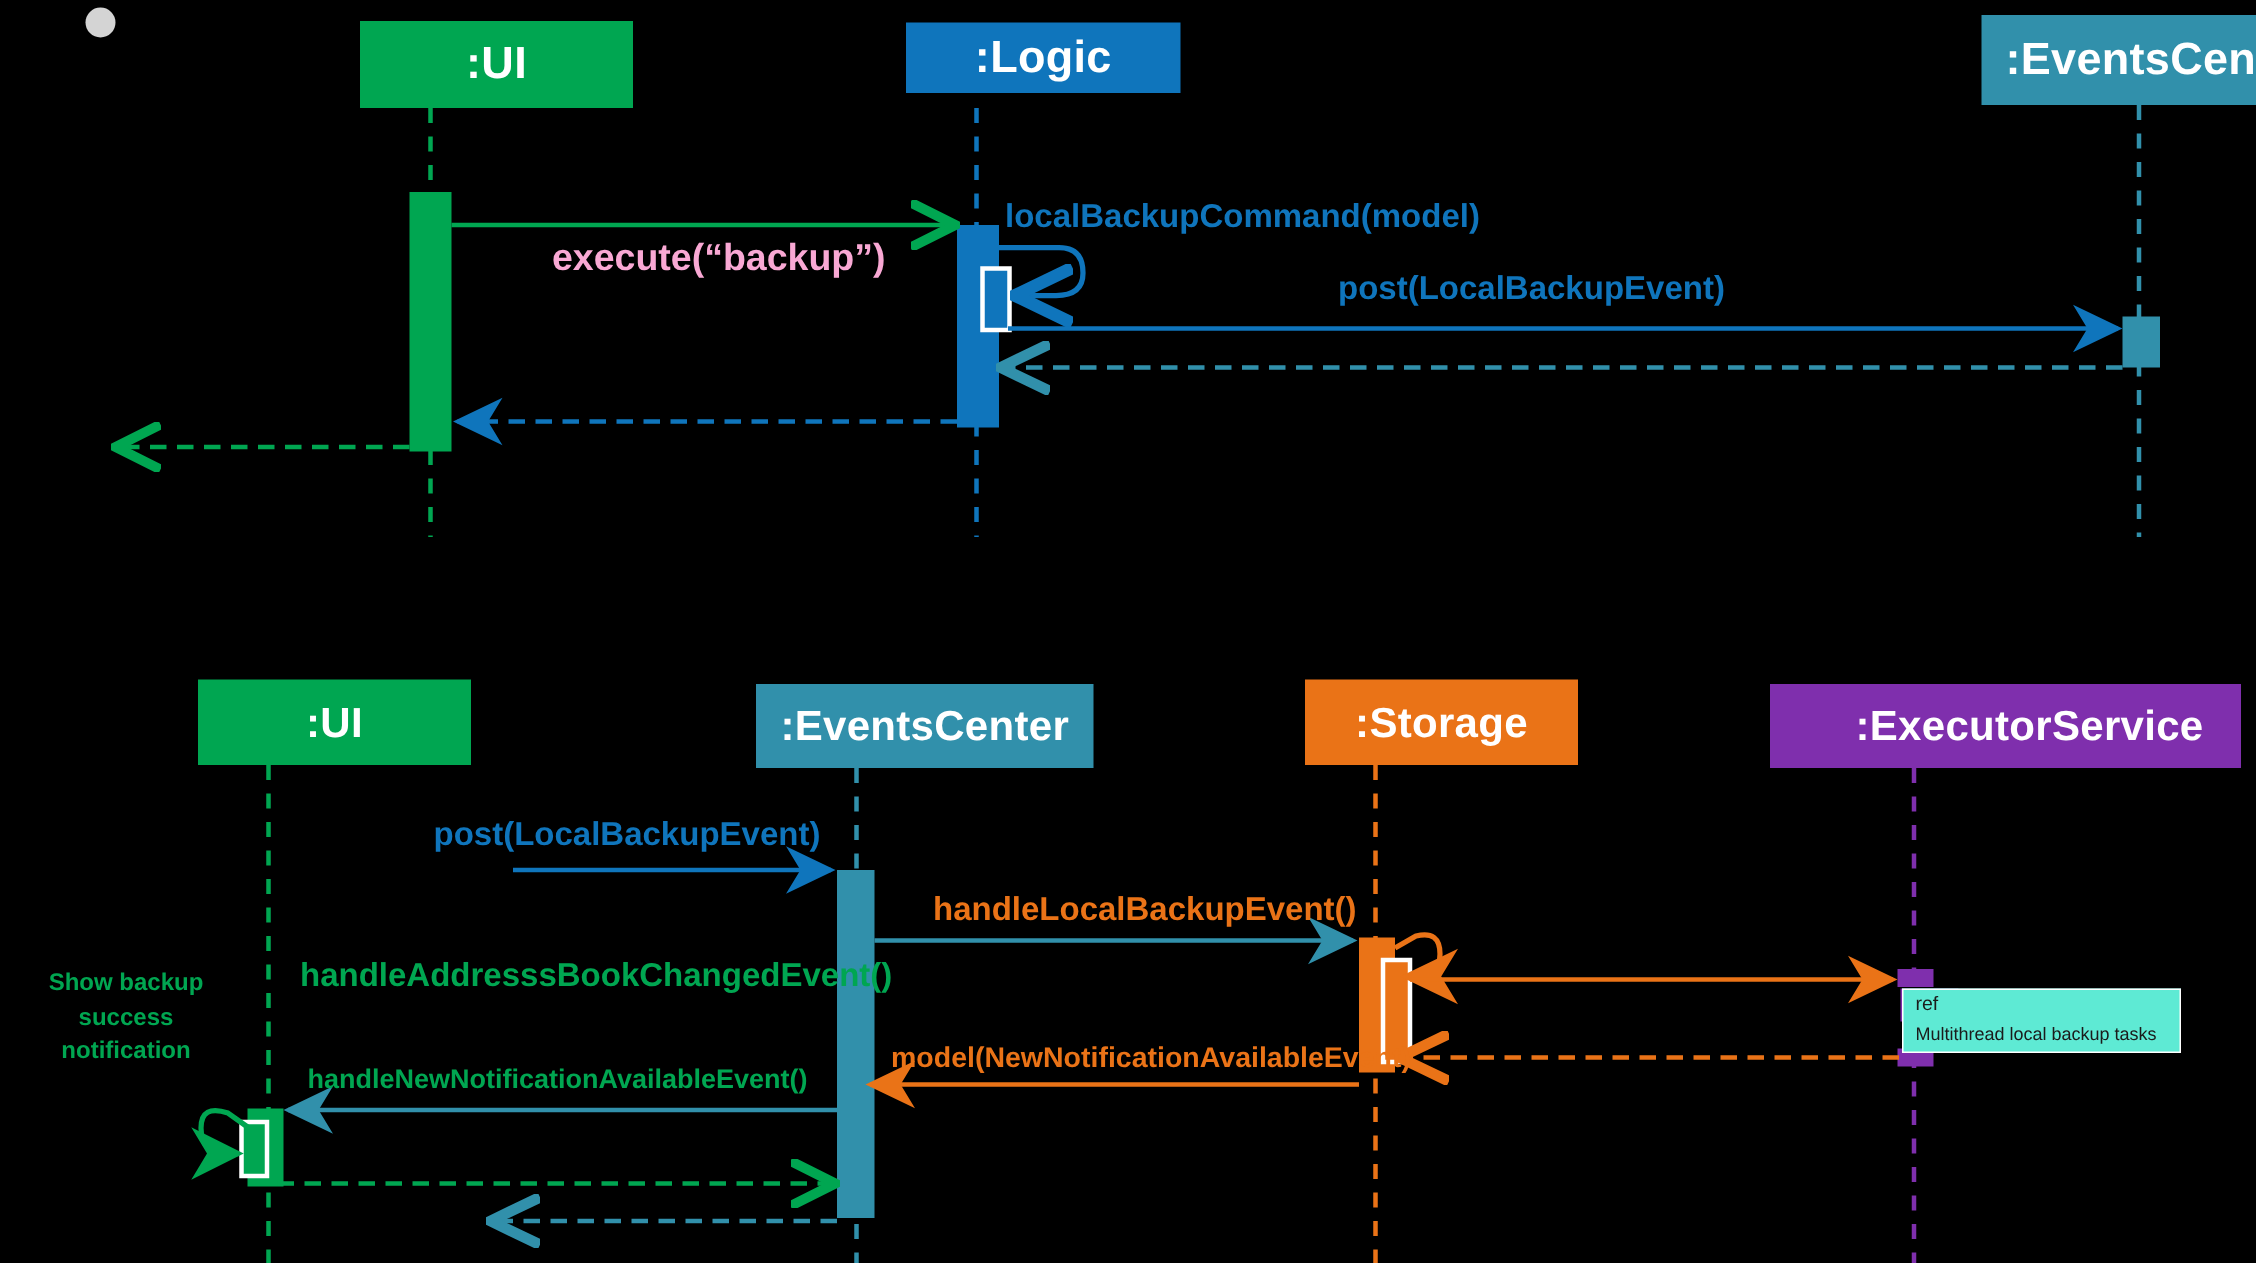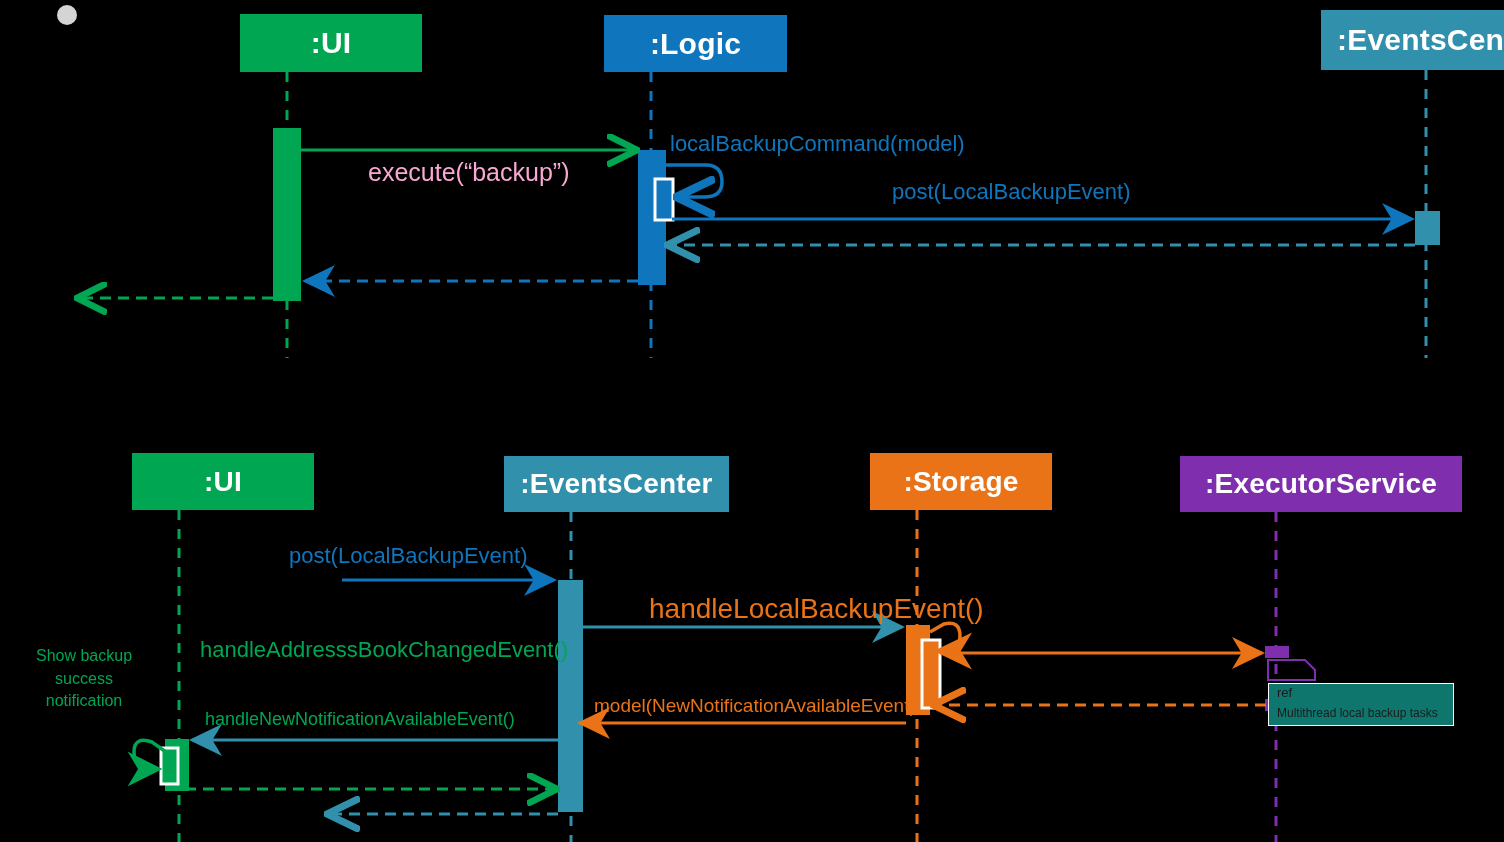--- a/index.html
+++ b/index.html
@@ -16,29 +16,28 @@
     display:flex;align-items:center;justify-content:center;
     color:#ffffff;
     font-weight:700;
     letter-spacing:.2px;
     white-space:nowrap;
     margin-left:44px;
   }
   .lbl{
     position:absolute;
     white-space:nowrap;
-    font-weight:400;
+    font-weight:700;
   }
   .lbl.multi{white-space:normal;text-align:center;line-height:1.12;}
   .refbox{
     position:absolute;
-    background:#0f766e;
+    background:#5eead4;
     border:1px solid #ffffff;
     box-sizing:border-box;
-    margin-top:24px;
   }
   .ref-tag{
     position:absolute;
     left:8px;top:1px;
     color:#1b1b1b;
     font-size:13px;
     font-family:"Liberation Sans", sans-serif;
   }
   .ref-body{
     position:absolute;
@@ -142,46 +141,46 @@
     <line x1="185" y1="789" x2="554" y2="789" stroke="#00a651" stroke-width="3" stroke-dasharray="11 7" marker-end="url(#ah-green)"></line>
 
     <line x1="558" y1="814" x2="330" y2="814" stroke="#3190ab" stroke-width="3" stroke-dasharray="11 7" marker-end="url(#ah-teal)"></line>
 
     <path d="M1268,680 L1268,660 L1305,660 L1315,670 L1315,680 Z" fill="none" stroke="#7f2fad" stroke-width="2"></path>
   </svg>
 
   <div class="lifebox" style="left:196px;top:14px;width:182px;height:58px;background:#00a651;font-size:30px;">
     <span>:UI</span>
   </div>
-  <div class="lifebox" style="left:560px;top:15px;width:183px;height:57px;background:#0f75bc;font-size:30px;text-align:right;">
+  <div class="lifebox" style="left:560px;top:15px;width:183px;height:47px;background:#0f75bc;font-size:30px;text-align:right;">
     <span>:Logic</span>
   </div>
   <div class="lifebox" style="left:1277px;top:10px;width:240px;height:60px;background:#3190ab;font-size:30px;justify-content:flex-start;padding-left:16px;box-sizing:border-box;">
     <span>:EventsCenter</span>
   </div>
 
   <div class="lbl" style="left:368px;top:158px;color:#f9a8d4;font-size:25px;">execute(“backup”)</div>
   <div class="lbl" style="left:670px;top:131px;color:#0f75bc;font-size:22px;">localBackupCommand(model)</div>
   <div class="lbl" style="left:892px;top:179px;color:#0f75bc;font-size:22px;">post(LocalBackupEvent)</div>
 
   <div class="lifebox" style="left:88px;top:453px;width:182px;height:57px;background:#00a651;font-size:28px;">
     <span>:UI</span>
   </div>
   <div class="lifebox" style="left:460px;top:456px;width:225px;height:56px;background:#3190ab;font-size:28px;">
     <span>:EventsCenter</span>
   </div>
   <div class="lifebox" style="left:826px;top:453px;width:182px;height:57px;background:#ea7317;font-size:28px;">
     <span>:Storage</span>
   </div>
-  <div class="lifebox" style="left:1136px;top:456px;width:282px;height:56px;background:#7f2fad;font-size:28px;">
+  <div class="lifebox" style="left:1136px;top:456px;width:282px;height:56px;background:#7f2fad;font-size:28px;padding-left:32px;">
     <span>:ExecutorService</span>
   </div>
 
   <div class="lbl" style="left:289px;top:543px;color:#0f75bc;font-size:22px;">post(LocalBackupEvent)</div>
-  <div class="lbl" style="left:622px;top:593px;color:#ea7317;font-size:28px;margin-left:27px;">handleLocalBackupEvent()</div>
+  <div class="lbl" style="left:622px;top:593px;color:#ea7317;font-size:22px;">handleLocalBackupEvent()</div>
   <div class="lbl" style="left:200px;top:637px;color:#00a651;font-size:22px;">handleAddresssBookChangedEvent()</div>
   <div class="lbl" style="left:594px;top:695px;color:#ea7317;font-size:19px;">model(NewNotificationAvailableEvent)</div>
   <div class="lbl" style="left:205px;top:709px;color:#00a651;font-size:18px;">handleNewNotificationAvailableEvent()</div>
 
   <div class="lbl multi" style="left:22px;top:645px;width:124px;color:#00a651;font-size:16px;line-height:1.42;">Show backup success notification</div>
 
   <div class="refbox" style="left:1268px;top:659px;width:186px;height:43px;">
     <span class="ref-tag">ref</span>
     <span class="ref-body">Multithread local backup tasks</span>
   </div>

